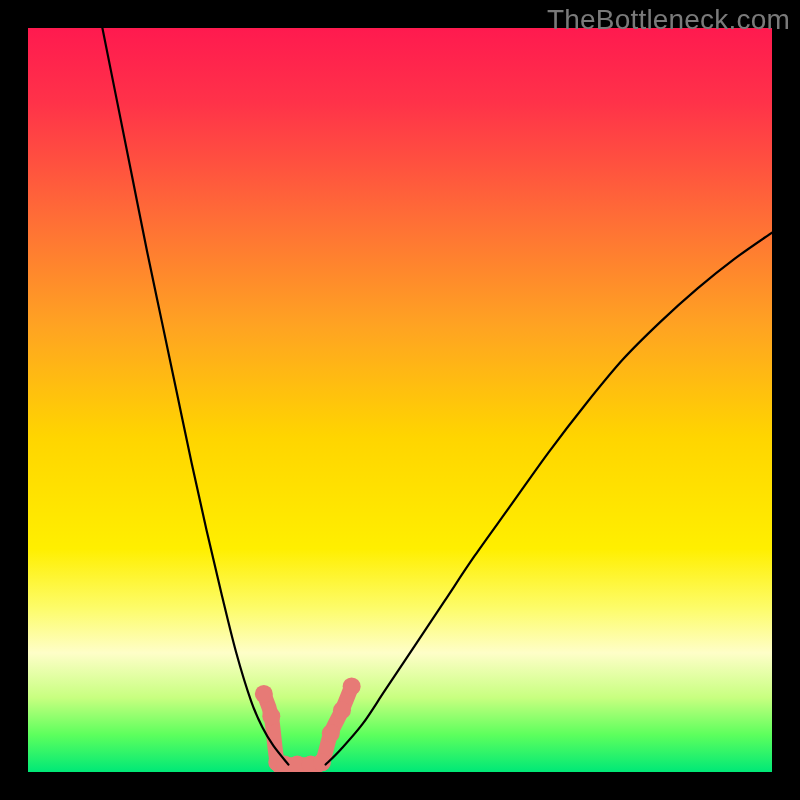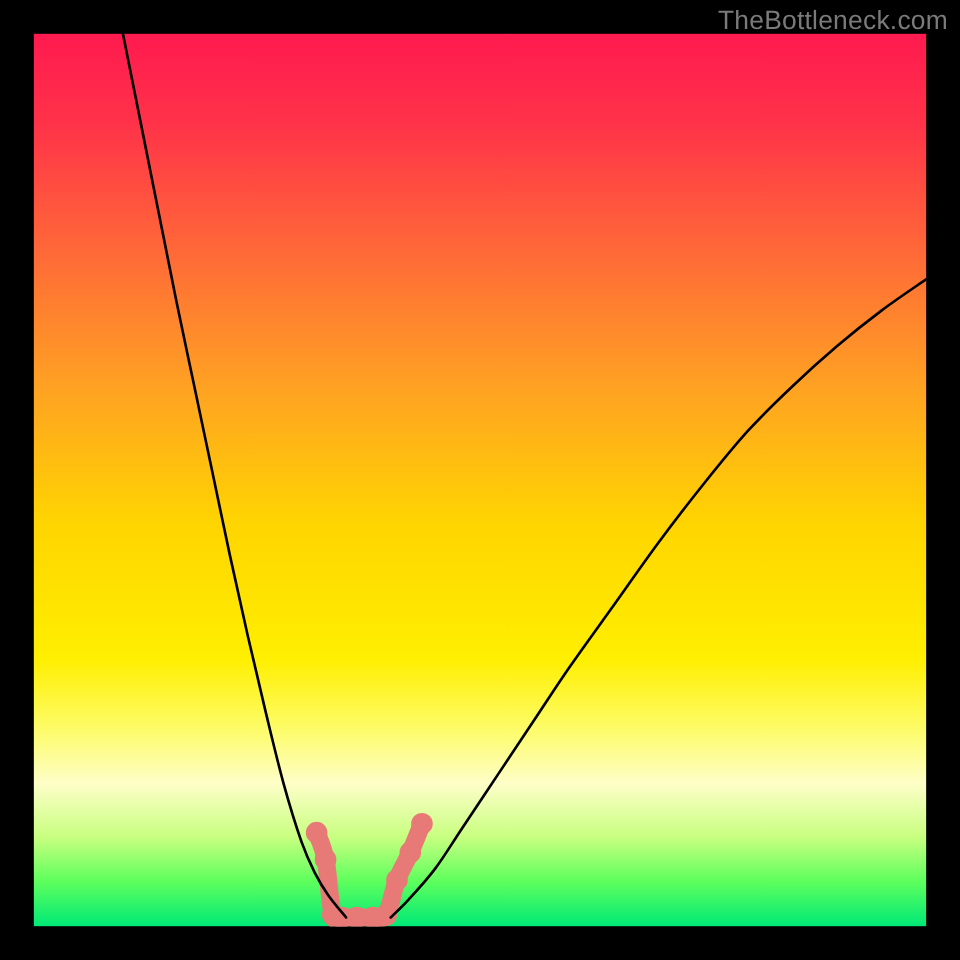--- a/index.html
+++ b/index.html
@@ -24,21 +24,21 @@
     left: 0;
     top: 0;
     width: 744px;
     height: 744px;
   }
   .watermark {
     position: absolute;
     top: 4px;
     right: 10px;
     color: #7a7a7a;
-    font-size: 22px;
+    font-size: 28px;
     font-weight: 500;
     text-align: center;
     letter-spacing: 0.2px;
   }
   svg {
     display: block;
   }
 </style>
 </head>
 <body>

